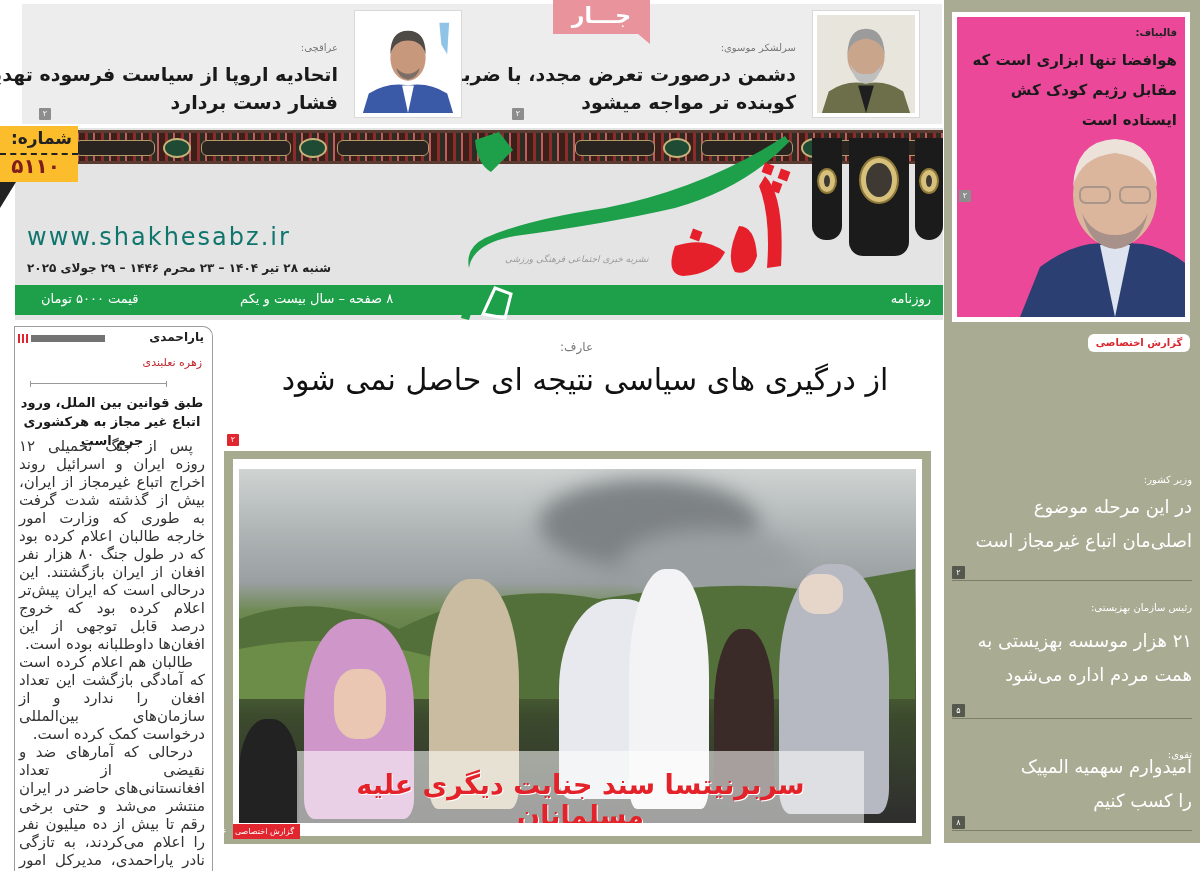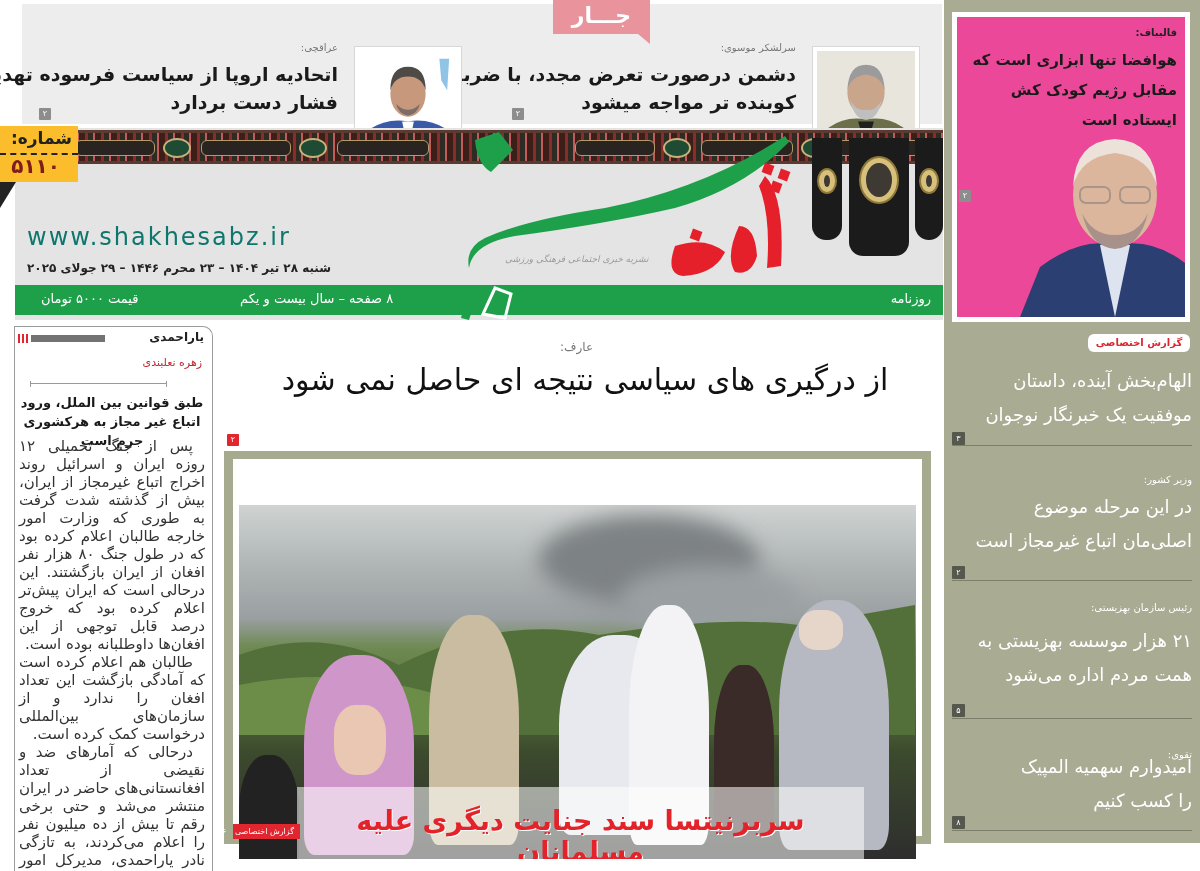--- a/index.html
+++ b/index.html
@@ -76,21 +76,21 @@
   .ed-body p { text-indent: 12px; }
 
   
   .main-kicker { position: absolute; left: 560px; top: 340px; font-size: 12px; color: #777; }
   .main-headline { position: absolute; left: 240px; top: 362px; width: 690px; text-align: center; font-size: 30px; font-weight: normal; color: #111; letter-spacing: -0.5px; }
   .main-badge { position: absolute; left: 227px; top: 434px; }
 
   .photo-frame { position: absolute; left: 224px; top: 451px; width: 707px; height: 393px; background: #a6ab8f; padding: 8px 9px 8px 9px; }
   .photo-inner { position: relative; width: 100%; height: 100%; background: #fff; padding: 10px 6px 13px 6px; }
   .photo { position: relative; width: 100%; height: 100%; overflow: hidden;
-     background: linear-gradient(180deg, #cfd3d2 0%, #aeb3b4 18%, #9a9fa1 32%, #6f8a54 40%, #5a7a3d 52%, #3c4a2d 70%, #2e2e2e 100%); margin-top: 36px; }
+     background: linear-gradient(180deg, #cfd3d2 0%, #aeb3b4 18%, #9a9fa1 32%, #6f8a54 40%, #5a7a3d 52%, #3c4a2d 70%, #2e2e2e 100%); }
   .cloud { position: absolute; border-radius: 50%; background: #7d8284; filter: blur(10px); }
   .fig { position: absolute; border-radius: 45% 45% 10% 10%; }
   .caption-box { position: absolute; left: 58px; top: 282px; width: 567px; height: 80px; background: rgba(255,255,255,0.55); }
   .caption-box .txt { position: absolute; left: 0; right: 0; top: 18px; text-align: center; font-size: 27px; font-weight: bold; color: #e3222a; letter-spacing: -0.5px; text-shadow: 1px 1px 0 #fff; }
   .report-tag { position: absolute; left: 0; top: 365px; width: 67px; height: 15px; background: #e22630; color: #fff; font-size: 8px; line-height: 15px; padding-right: 6px; white-space: nowrap; }
 </style>
 </head>
 <body>
 
 <div class="top-strip">
@@ -204,25 +204,20 @@
         <rect x="60" y="70" width="30" height="16" rx="6" fill="none" stroke="#a9968a" stroke-width="2"></rect>
         <rect x="100" y="70" width="30" height="16" rx="6" fill="none" stroke="#a9968a" stroke-width="2"></rect>
         <path d="M62 96 Q70 130 95 132 Q120 130 128 96 Q118 118 95 118 Q72 118 62 96 Z" fill="#a8918a"></path>
       </svg>
       <span class="page-badge">۲</span>
     </div>
   </div>
 
   <div class="special-tag">گزارش اختصاصی</div>
 
-  <div class="side-item" style="top:358px; height:92px;">
-    <div class="headline" style="top:6px;">الهام‌بخش آینده، داستان موفقیت یک خبرنگار نوجوان</div>
-    <span class="page-badge dark" style="top:74px;">۳</span>
-    <div class="rule" style="top:87px;"></div>
-  </div>
 
   <div class="side-item" style="top:470px; height:115px;">
     <div class="kicker" style="top:4px;">وزیر کشور:</div>
     <div class="headline" style="top:20px;">در این مرحله موضوع اصلی‌مان اتباع غیرمجاز است</div>
     <span class="page-badge dark" style="top:96px;">۲</span>
     <div class="rule" style="top:110px;"></div>
   </div>
 
   <div class="side-item" style="top:600px; height:120px;">
     <div class="kicker" style="top:2px;">رئیس سازمان بهزیستی:</div>

